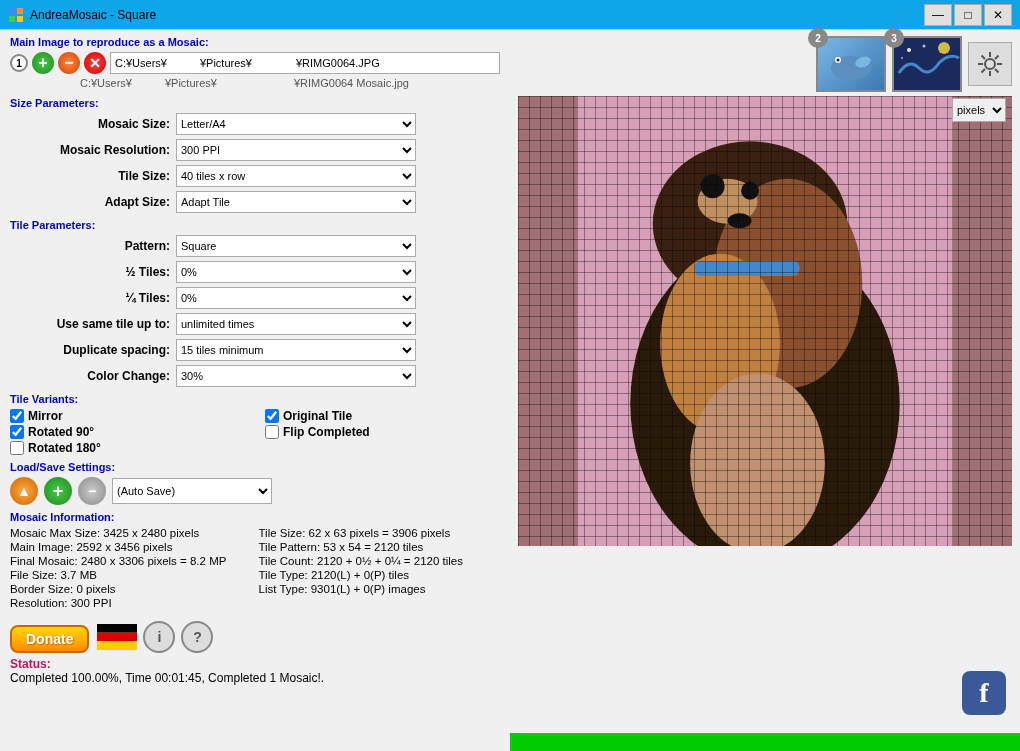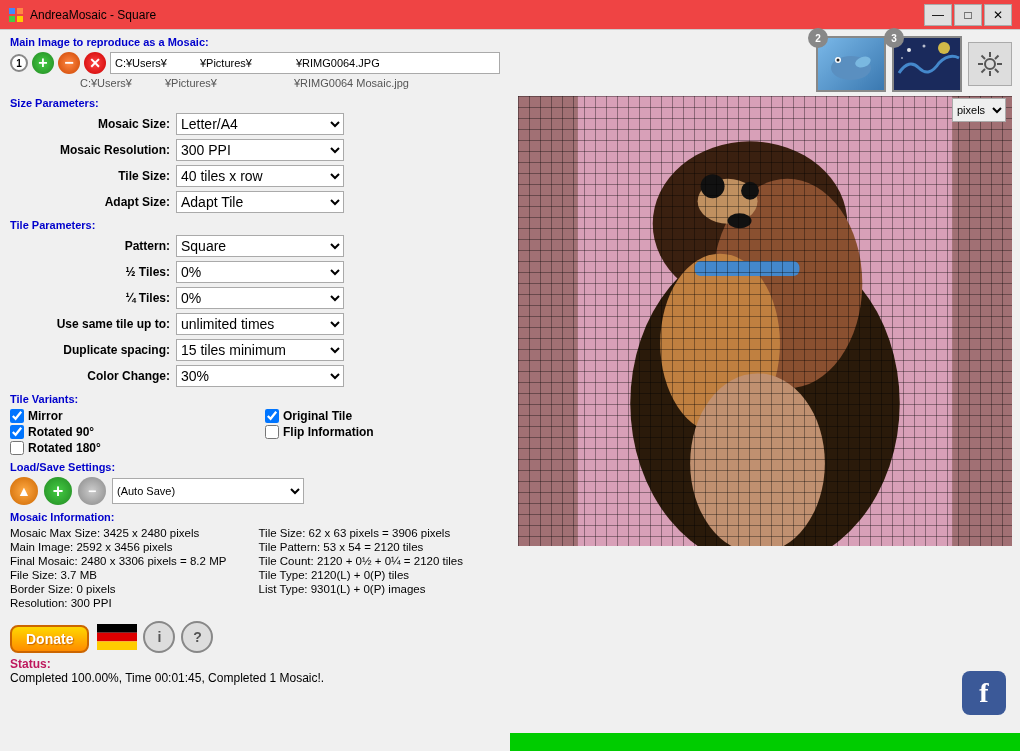--- a/index.html
+++ b/index.html
@@ -6,21 +6,21 @@
     body {
       font-family: 'Segoe UI', Tahoma, sans-serif;
       font-size: 12px;
       background: #f0f0f0;
       width: 1020px;
       height: 751px;
       overflow: hidden;
       position: relative;
     }
     .title-bar {
-      background: #ef4444;
+      background: #0ea5e9;
       display: flex;
       align-items: center;
       justify-content: space-between;
       padding: 4px 8px;
       border-bottom: 1px solid #ccc;
       height: 30px;
     }
     .title-bar-left {
       display: flex;
       align-items: center;
@@ -169,22 +169,22 @@
     .param-label {
       text-align: right;
       font-weight: bold;
       font-size: 12px;
     }
 
     select.param-select {
       height: 22px;
       border: 1px solid #aaa;
       background: white;
-      font-size: 14px;
-      width: 168px;
+      font-size: 11px;
+      width: 240px;
       cursor: pointer;
     }
 
     .tile-variants-section {
       margin-top: 6px;
     }
 
     .variants-grid {
       display: grid;
       grid-template-columns: 1fr 1fr;
@@ -256,21 +256,21 @@
       color: white;
       font-size: 14px;
       font-weight: bold;
     }
 
     .autosave-select {
       height: 26px;
       border: 1px solid #aaa;
       background: white;
       font-size: 11px;
-      width: 192px;
+      width: 160px;
     }
 
     .donate-btn {
       background: linear-gradient(to bottom, #ffd700, #ff8c00);
       border: 2px solid #cc6600;
       border-radius: 8px;
       padding: 4px 14px;
       cursor: pointer;
       font-size: 14px;
       font-weight: bold;
@@ -527,21 +527,21 @@
         <div class="variant-item">
           <input type="checkbox" checked="" style="">
           <span>Original Tile</span>
         </div>
         <div class="variant-item">
           <input type="checkbox" checked="" style="">
           <span>Rotated 90°</span>
         </div>
         <div class="variant-item">
           <input type="checkbox" style="">
-          <span>Flip Information</span>
+          <span>Flip Completed</span>
         </div>
         <div class="variant-item">
           <input type="checkbox" style="">
           <span>Rotated 180°</span>
         </div>
       </div>
     </div>
 
     <div class="load-save-section">
       <div class="section-title">Load/Save Settings:</div>

